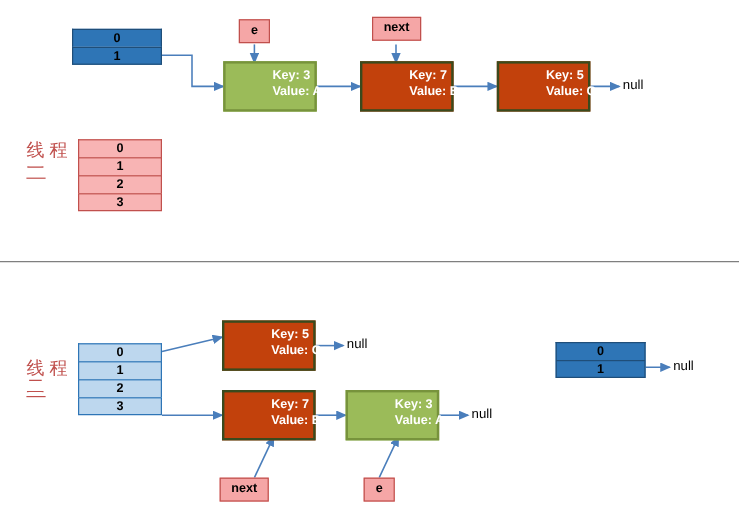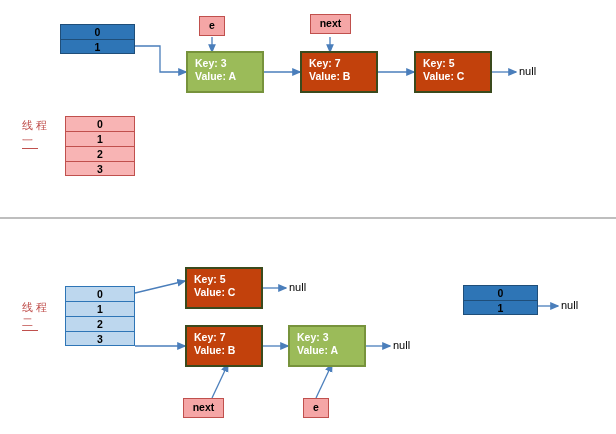--- a/index.html
+++ b/index.html
@@ -20,21 +20,21 @@
     border:2px solid #4f6228;
     color:#ffffff;
     font-weight:bold;
     font-size:10.5px;
     line-height:13px;
     padding:4px 0 4px 7px;
     text-align:left;
   }
   .node.light{background:#9bbb59;border-color:#77933c;}
   .node.dark{background:#c2410c;border-color:#3a4a1d;}
-  .node .l1,.node .l2{display:block;white-space:nowrap;}
+  .node .l1,.node .l2{display:block;white-space:nowrap;margin-left:32px;}
 
   
   .chip{
     position:absolute;
     box-sizing:border-box;
     background:#f5a6a6;
     border:1.5px solid #c0504d;
     color:#000;
     font-size:10.5px;
     font-weight:bold;
@@ -56,21 +56,21 @@
     height:15px;
     color:#000;
   }
   .tbl .cell:last-child{border-bottom-width:1.5px;}
   .tbl.blue .cell{background:#2e75b6;border-color:#1f4e79;color:#000;}
   .tbl.lightblue .cell{background:#bdd7ee;border-color:#2e75b6;}
   .tbl.red .cell{background:#f8b4b4;border-color:#c0504d;}
 
   
   .txt{position:absolute;font-size:11px;font-weight:normal;color:#000;white-space:nowrap;}
-  .cn{position:absolute;font-size:11px;color:#c0504d;font-weight:normal;line-height:15px;text-align:left;white-space:nowrap;}
+  .cn{position:absolute;font-size:15px;color:#c0504d;font-weight:normal;line-height:15px;text-align:left;white-space:nowrap;}
   .cn .u{border-bottom:1px solid #c0504d;display:block;}
 </style>
 </head>
 <body>
 
 <div class="canvas">
 
   <svg class="lines" viewBox="0 0 616 434">
     <defs>
       <marker id="ah" markerWidth="7" markerHeight="7" refX="6" refY="3" orient="auto">

